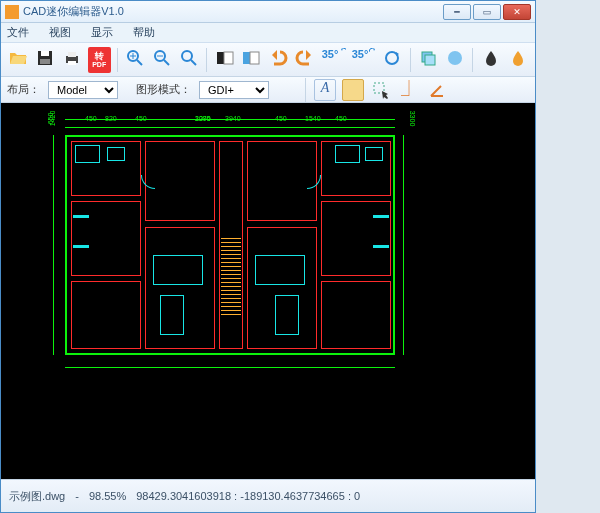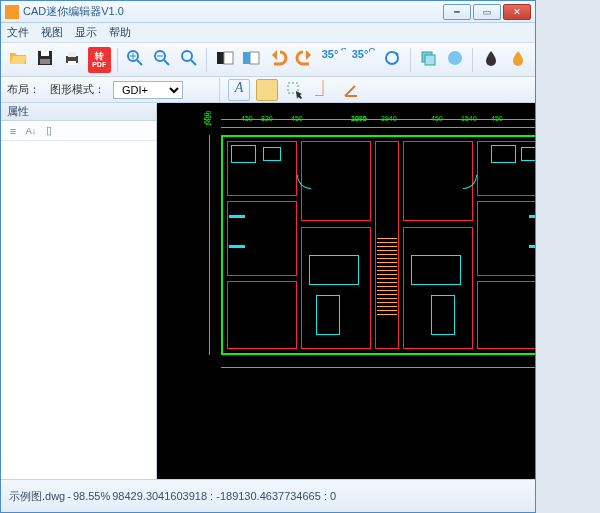--- a/index.html
+++ b/index.html
@@ -5,42 +5,42 @@
 *{box-sizing:border-box;margin:0;padding:0;font-family:"Microsoft YaHei","SimSun",Arial,sans-serif;font-size:11px}
 body{background:#dfe8f0;width:600px;height:513px;overflow:hidden}
 .window{width:536px;height:513px;background:#fde047;border:1px solid #4a8cc7;display:flex;flex-direction:column}
 .titlebar{height:22px;background:linear-gradient(#f5faff,#e3effa);border-bottom:1px solid #b7cde2;display:flex;align-items:center;padding:0 4px}
 .titlebar .icon{width:14px;height:14px;margin-right:4px;display:flex;flex-wrap:wrap}
 .titlebar .icon span{width:7px;height:7px;background:#f49b2e}
 .titlebar .title{color:#2b5b8c;font-size:11px;flex:1}
 .winbtns{display:flex;gap:2px}
 .winbtn{width:28px;height:16px;border:1px solid #6a9cc7;background:linear-gradient(#f2f8ff,#dde9f6);display:flex;align-items:center;justify-content:center;font-size:9px;color:#3b5270;border-radius:2px;cursor:default}
 .winbtn.close{background:linear-gradient(#e86a5b,#c34536);color:#fff;border-color:#a33528}
-.menubar{height:20px;background:#eaf3fa;border-bottom:1px solid #cfdff0;display:flex;align-items:center;padding-left:6px;gap:12px}
+.menubar{height:20px;background:#eaf3fa;border-bottom:1px solid #cfdff0;display:flex;align-items:center;padding-left:6px;gap:20px}
 .menubar span{color:#2b4560;cursor:default}
 .toolbar{height:34px;background:linear-gradient(#f7fbff,#e6eef8);border-bottom:1px solid #c5d5e5;display:flex;align-items:center;padding:0 6px;gap:4px}
 .toolbar2{height:26px;background:linear-gradient(#f7fbff,#e6eef8);border-bottom:1px solid #c5d5e5;display:flex;align-items:center;padding:0 6px;gap:6px}
 .tbtn{width:26px;height:26px;display:flex;justify-content:center;border:1px solid transparent;border-radius:2px;cursor:default}
 .tbtn svg{width:20px;height:20px}
 .tbtn.sm{width:22px;height:22px}
 .sep{width:1px;height:24px;background:#c5d5e5;margin:0 2px}
 .regbtn{margin-left:auto;background:linear-gradient(#ffa33a,#ff7a1a);color:#fff;padding:5px 18px;border:1px solid #e06810;border-radius:3px;font-size:13px;letter-spacing:6px;text-align:center}
 .lbl{color:#333;margin-right:2px}
 .sel{border:1px solid #9fb6cf;background:#fff;height:18px;padding:0 4px;font-size:11px;min-width:70px}
 .main{flex:1;display:flex;min-height:0}
 .panel{width:156px;background:#fbfdff;border-right:1px solid #c5d5e5;display:flex;flex-direction:column}
 .phead{height:18px;background:linear-gradient(#eaf2fb,#dfeaf6);border-bottom:1px solid #c5d5e5;padding:0 6px;display:flex;align-items:center;color:#2b4560}
 .pctrls{height:20px;border-bottom:1px solid #e0e8f2;display:flex;align-items:center;padding:0 4px;gap:2px}
 .pctrls span{width:16px;height:16px;display:flex;align-items:center;justify-content:center;color:#6b7f95;cursor:default;border:1px solid transparent}
 .pbody{flex:1;background:#fff}
 .viewer{flex:1;display:flex;flex-direction:column;background:#f0f4f9}
 .tabstrip{height:20px;display:flex;align-items:flex-end;padding-left:6px;border-bottom:1px solid #c5d5e5;background:#eaf0f8}
 .tab{background:#fff;border:1px solid #c5d5e5;border-bottom:none;padding:2px 10px;font-size:11px;color:#2b4560;border-radius:3px 3px 0 0}
 .canvas{flex:1;background:#000;position:relative;overflow:hidden}
-.statusbar{height:20px;background:linear-gradient(#f2f7fe,#e3ecf6);border-top:1px solid #c5d5e5;display:flex;align-items:center;padding:16px 8px;gap:2px;color:#3b5066;font-size:11px}
+.statusbar{height:20px;background:linear-gradient(#f2f7fe,#e3ecf6);border-top:1px solid #c5d5e5;display:flex;align-items:center;padding:16px 8px;gap:10px;color:#3b5066;font-size:11px}
 
 .fp{position:absolute;left:44px;top:12px;width:370px;height:260px}
 .fp .outer{position:absolute;border:1px solid #0cf20c}
 .fp .wall{position:absolute;border:1px solid #ff2b2b}
 .fp .cyan{position:absolute;border:1px solid #18e6e6}
 .fp .cyanf{position:absolute;background:#18e6e6}
 .fp .dim{position:absolute;color:#0cf20c;font-size:7px;white-space:nowrap}
 .fp .line{position:absolute;background:#0cf20c}
 .fp .stairs{position:absolute;background:repeating-linear-gradient(0deg,#ffb030,#ffb030 1px,transparent 1px,transparent 4px)}
 .pdfbtn{background:#e33;color:#fff;font-size:9px;font-weight:bold;display:flex;flex-direction:column;align-items:center;justify-content:center;line-height:1;border-radius:2px}
@@ -184,49 +184,41 @@
       </div>
     <div class="tbtn">
         <svg viewBox="0 0 20 20">
           <path d="M10 3c3 4 5 7 5 10a5 5 0 01-10 0c0-3 2-6 5-10z" fill="#f0a030"></path>
         </svg>
       </div>
   </div>
 
   <div class="toolbar2">
     <span class="lbl">布局：</span>
-    <span class="lbl" style="margin-left:2px">图形模式：</span>
+    <select class="sel"><option>Model</option></select>
+    <span class="lbl" style="margin-left:12px">图形模式：</span>
     <select class="sel"><option>GDI+</option></select>
     <div class="sep" style="margin-left:30px"></div>
     <div class="tbtn sm" style="border:1px solid #a8c2e0;color:#3a6aa8;font-style:italic;font-family:serif;font-size:14px">A</div>
     <div class="tbtn sm" style="background:#f6d98a;border:1px solid #d4a84a"></div>
     <div class="tbtn sm">
         <svg viewBox="0 0 20 20">
           <rect x="3" y="3" width="10" height="10" fill="none" stroke="#4a8" stroke-dasharray="2"></rect>
           <path d="M11 11l6 3-2 1 2 3-1 1-3-2-1 2z" fill="#333"></path>
         </svg>
       </div>
     <div class="tbtn sm" style="color:#e07a2b;font-size:16px">⏌</div>
     <div class="tbtn sm">
         <svg viewBox="0 0 20 20">
           <path d="M4 16h12M4 16L14 6" stroke="#e07a2b" stroke-width="2" fill="none"></path>
         </svg>
       </div>
   </div>
 
   <div class="main">
-    <div class="panel">
-      <div class="phead">属性</div>
-      <div class="pctrls">
-        <span>≡</span>
-        <span style="font-size:9px">A↓</span>
-        <span>▯</span>
-      </div>
-      <div class="pbody"></div>
-    </div>
 
     <div class="viewer">
       <div class="canvas">
         <div class="fp">
 
           <div class="line" style="left:20px;top:4px;width:330px;height:1px"></div>
           <div class="line" style="left:20px;top:252px;width:330px;height:1px"></div>
           <div class="dim" style="left:180px;top:0">3940</div>
 
           <div class="line" style="left:20px;top:12px;width:330px;height:1px"></div>

